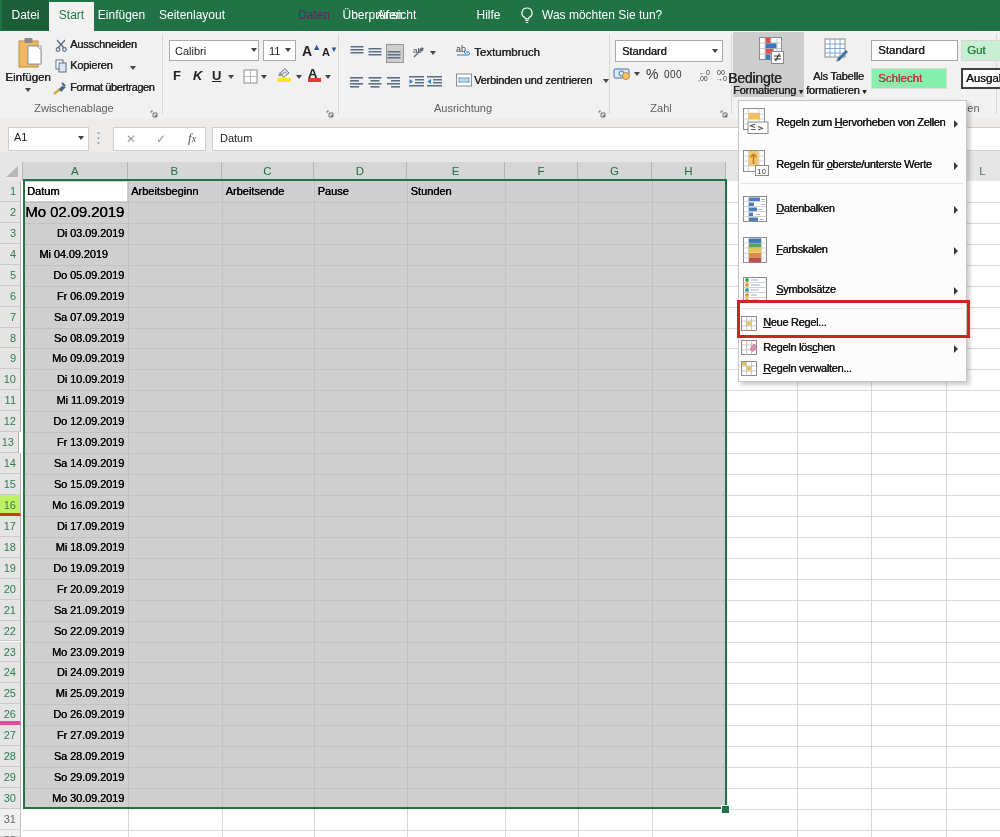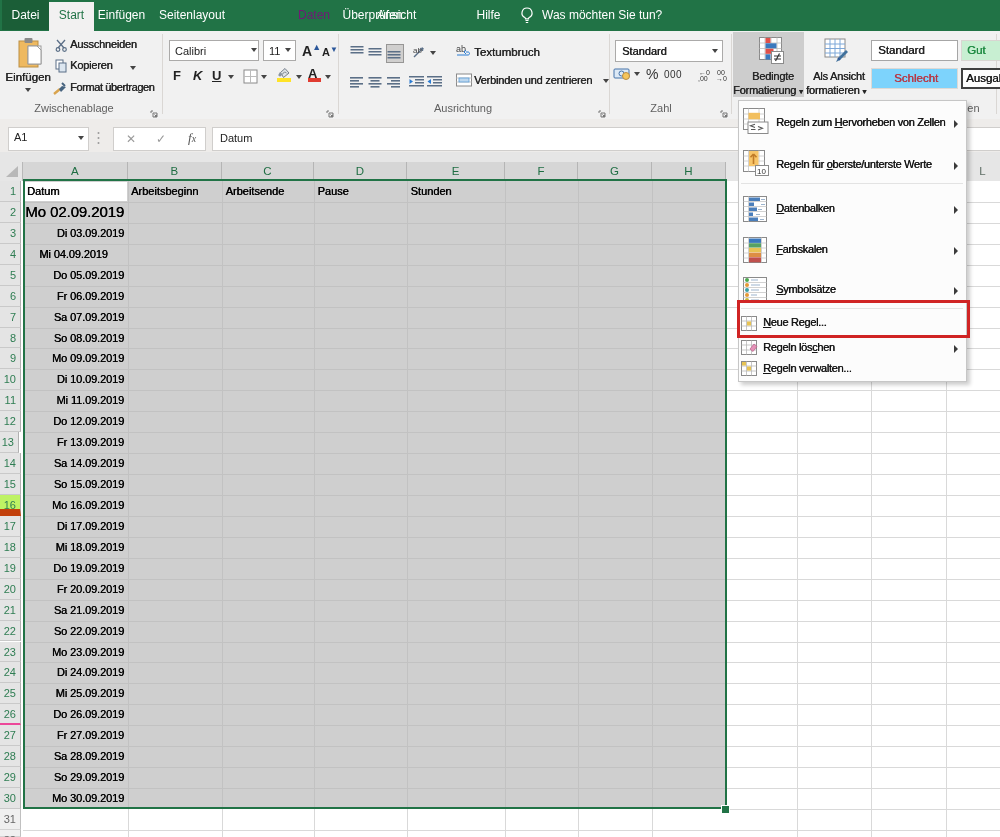--- a/index.html
+++ b/index.html
@@ -191,33 +191,33 @@
 <div class="a" style="left:759px;top:37px;width:25px;height:29px;"><svg width="25" height="29" viewBox="0 0 25 29">
 <rect x="0.5" y="0.5" width="22" height="22" fill="#fff" stroke="#8a8a8a"></rect>
 <path d="M0.5 6h22M0.5 11.5h22M0.5 17h22M6 0.5v22M12 0.5v22M18 0.5v22" stroke="#bcbcbc" stroke-width="0.8"></path>
 <rect x="6.5" y="1" width="5" height="5" fill="#e0504a"></rect>
 <rect x="6.5" y="6.3" width="11" height="5" fill="#3a78bd"></rect>
 <rect x="6.5" y="11.8" width="8" height="5" fill="#e0504a"></rect>
 <rect x="6.5" y="17.3" width="5" height="5.2" fill="#3a78bd"></rect>
 <rect x="12.5" y="14.5" width="12" height="12" fill="#fff" stroke="#8a8a8a"></rect>
 <path d="M15 19h7M15 22h7M20.5 16.5l-4 7.5" stroke="#333" stroke-width="1.2" fill="none"></path>
 </svg></div>
-<div class="a th" style="left:752px;top:70px;font-size:11px;letter-spacing:-0.2px;color:#262626;">Bedingte</div>
+<div class="a th" style="left:728px;top:70px;font-size:14px;letter-spacing:-0.2px;color:#262626;">Bedingte</div>
 <div class="a th" style="left:733px;top:84px;font-size:11px;letter-spacing:-0.2px;color:#262626;white-space:nowrap;">Formatierung <span style="font-size:8px;letter-spacing:0;">▾</span></div>
 <div class="a" style="left:824px;top:38px;width:27px;height:27px;"><svg width="27" height="27" viewBox="0 0 27 27">
 <rect x="1" y="1" width="20" height="18" fill="#fff" stroke="#8a8a8a"></rect>
 <path d="M1 6h20M1 10.5h20M1 15h20M6 1v18M11 1v18M16 1v18" stroke="#7da7d8" stroke-width="1"></path>
 <path d="M22 12l-8 8-2 4 4-2 8-8z" fill="#41719c"></path>
 <path d="M14 20l2 2" stroke="#2f5496" stroke-width="1.5"></path>
 </svg></div>
-<div class="a th" style="left:813px;top:70px;font-size:11px;letter-spacing:-0.2px;color:#262626;">Als Ansicht</div>
+<div class="a th" style="left:813px;top:70px;font-size:11px;letter-spacing:-0.2px;color:#262626;">Als Tabelle</div>
 <div class="a th" style="left:806px;top:84px;font-size:11px;letter-spacing:-0.2px;color:#262626;white-space:nowrap;">formatieren <span style="font-size:8px;letter-spacing:0;">▾</span></div>
 <div class="a th" style="left:871px;top:40px;width:87px;height:21px;background:#fff;border:1px solid #a6a6a6;font-size:11.5px;color:#222;line-height:19px;padding-left:6px;box-sizing:border-box;">Standard</div>
 <div class="a th" style="left:961px;top:40px;width:40px;height:21px;background:#c8efd2;border:1px solid #d9d6d2;font-size:11.5px;color:#218c44;line-height:19px;padding-left:5px;box-sizing:border-box;">Gut</div>
-<div class="a th" style="left:871px;top:68px;width:87px;height:21px;background:#7dd3fc;border:1px solid #ddd9d5;font-size:11.5px;color:#b73845;line-height:19px;padding-left:22px;box-sizing:border-box;">Schlecht</div>
+<div class="a th" style="left:871px;top:68px;width:76px;height:21px;background:#86efac;border:1px solid #ddd9d5;font-size:11.5px;color:#b73845;line-height:19px;padding-left:6px;box-sizing:border-box;">Schlecht</div>
 <div class="a th" style="left:961px;top:68px;width:41px;height:21px;background:#fdfdfd;border:2px solid #3f3f3f;font-size:11.5px;color:#1a1a1a;line-height:17px;padding-left:3px;box-sizing:border-box;">Ausgab</div>
 <div class="a" style="left:0;top:119px;width:1000px;height:33px;background:#eeecea;border-bottom:1px solid #c8c6c4;"></div>
 <div class="a" style="left:8px;top:127px;width:79px;height:22px;background:#fff;border:1px solid #d0cecc;"></div>
 <div class="a" style="left:14px;top:131px;font-size:11px;color:#222;">A1</div>
 <div class="a caret" style="left:78px;top:136px;"></div>
 <div class="a" style="left:97px;top:130px;width:3px;height:16px;"><svg width="3" height="16">
         <circle cx="1.5" cy="3" r="1" fill="#9a9a9a"></circle>
         <circle cx="1.5" cy="8" r="1" fill="#9a9a9a"></circle>
         <circle cx="1.5" cy="13" r="1" fill="#9a9a9a"></circle>
       </svg></div>
@@ -253,31 +253,31 @@
 <div class="a" style="left:0;top:285.6px;width:21px;height:20.93px;background:#e4e4e4;border-bottom:1px solid #c9c9c9;border-right:1px solid #b0b0b0;box-sizing:border-box;text-align:right;padding-right:4px;font-size:11px;color:#2e7d52;line-height:20px;">6</div>
 <div class="a" style="left:0;top:306.6px;width:21px;height:20.93px;background:#e4e4e4;border-bottom:1px solid #c9c9c9;border-right:1px solid #b0b0b0;box-sizing:border-box;text-align:right;padding-right:4px;font-size:11px;color:#2e7d52;line-height:20px;">7</div>
 <div class="a" style="left:0;top:327.5px;width:21px;height:20.93px;background:#e4e4e4;border-bottom:1px solid #c9c9c9;border-right:1px solid #b0b0b0;box-sizing:border-box;text-align:right;padding-right:4px;font-size:11px;color:#2e7d52;line-height:20px;">8</div>
 <div class="a" style="left:0;top:348.4px;width:21px;height:20.93px;background:#e4e4e4;border-bottom:1px solid #c9c9c9;border-right:1px solid #b0b0b0;box-sizing:border-box;text-align:right;padding-right:4px;font-size:11px;color:#2e7d52;line-height:20px;">9</div>
 <div class="a" style="left:0;top:369.4px;width:21px;height:20.93px;background:#e4e4e4;border-bottom:1px solid #c9c9c9;border-right:1px solid #b0b0b0;box-sizing:border-box;text-align:right;padding-right:4px;font-size:11px;color:#2e7d52;line-height:20px;">10</div>
 <div class="a" style="left:0;top:390.3px;width:21px;height:20.93px;background:#e4e4e4;border-bottom:1px solid #c9c9c9;border-right:1px solid #b0b0b0;box-sizing:border-box;text-align:right;padding-right:4px;font-size:11px;color:#2e7d52;line-height:20px;">11</div>
 <div class="a" style="left:0;top:411.2px;width:21px;height:20.93px;background:#e4e4e4;border-bottom:1px solid #c9c9c9;border-right:1px solid #b0b0b0;box-sizing:border-box;text-align:right;padding-right:4px;font-size:11px;color:#2e7d52;line-height:20px;">12</div>
 <div class="a" style="left:0;top:432.2px;width:19px;height:20.93px;background:#e4e4e4;border-bottom:1px solid #c9c9c9;border-right:1px solid #b0b0b0;box-sizing:border-box;text-align:right;padding-right:4px;font-size:11px;color:#2e7d52;line-height:20px;">13</div>
 <div class="a" style="left:0;top:453.1px;width:21px;height:20.93px;background:#e4e4e4;border-bottom:1px solid #c9c9c9;border-right:1px solid #b0b0b0;box-sizing:border-box;text-align:right;padding-right:4px;font-size:11px;color:#2e7d52;line-height:20px;">14</div>
 <div class="a" style="left:0;top:474.0px;width:21px;height:20.93px;background:#e4e4e4;border-bottom:1px solid #c9c9c9;border-right:1px solid #b0b0b0;box-sizing:border-box;text-align:right;padding-right:4px;font-size:11px;color:#2e7d52;line-height:20px;">15</div>
-<div class="a" style="left:0;top:494.9px;width:21px;height:20.93px;background:#bef264;border-bottom:7px solid #c2410c;border-right:1px solid #b0b0b0;box-sizing:border-box;text-align:right;padding-right:4px;font-size:11px;color:#2e7d52;line-height:20px;">16</div>
+<div class="a" style="left:0;top:494.9px;width:21px;height:20.93px;background:#bef264;border-bottom:3px solid #c2410c;border-right:1px solid #b0b0b0;box-sizing:border-box;text-align:right;padding-right:4px;font-size:11px;color:#2e7d52;line-height:20px;">16</div>
 <div class="a" style="left:0;top:515.9px;width:21px;height:20.93px;background:#e4e4e4;border-bottom:1px solid #c9c9c9;border-right:1px solid #b0b0b0;box-sizing:border-box;text-align:right;padding-right:4px;font-size:11px;color:#2e7d52;line-height:20px;">17</div>
 <div class="a" style="left:0;top:536.8px;width:21px;height:20.93px;background:#e4e4e4;border-bottom:1px solid #c9c9c9;border-right:1px solid #b0b0b0;box-sizing:border-box;text-align:right;padding-right:4px;font-size:11px;color:#2e7d52;line-height:20px;">18</div>
 <div class="a" style="left:0;top:557.7px;width:21px;height:20.93px;background:#e4e4e4;border-bottom:1px solid #c9c9c9;border-right:1px solid #b0b0b0;box-sizing:border-box;text-align:right;padding-right:4px;font-size:11px;color:#2e7d52;line-height:20px;">19</div>
 <div class="a" style="left:0;top:578.7px;width:21px;height:20.93px;background:#e4e4e4;border-bottom:1px solid #c9c9c9;border-right:1px solid #b0b0b0;box-sizing:border-box;text-align:right;padding-right:4px;font-size:11px;color:#2e7d52;line-height:20px;">20</div>
 <div class="a" style="left:0;top:599.6px;width:21px;height:20.93px;background:#e4e4e4;border-bottom:1px solid #c9c9c9;border-right:1px solid #b0b0b0;box-sizing:border-box;text-align:right;padding-right:4px;font-size:11px;color:#2e7d52;line-height:20px;">21</div>
 <div class="a" style="left:0;top:620.5px;width:21px;height:20.93px;background:#e4e4e4;border-bottom:1px solid #c9c9c9;border-right:1px solid #b0b0b0;box-sizing:border-box;text-align:right;padding-right:4px;font-size:11px;color:#2e7d52;line-height:20px;">22</div>
 <div class="a" style="left:0;top:641.5px;width:21px;height:20.93px;background:#e4e4e4;border-bottom:1px solid #c9c9c9;border-right:1px solid #b0b0b0;box-sizing:border-box;text-align:right;padding-right:4px;font-size:11px;color:#2e7d52;line-height:20px;">23</div>
 <div class="a" style="left:0;top:662.4px;width:21px;height:20.93px;background:#e4e4e4;border-bottom:1px solid #c9c9c9;border-right:1px solid #b0b0b0;box-sizing:border-box;text-align:right;padding-right:4px;font-size:11px;color:#2e7d52;line-height:20px;">24</div>
 <div class="a" style="left:0;top:683.3px;width:21px;height:20.93px;background:#e4e4e4;border-bottom:1px solid #c9c9c9;border-right:1px solid #b0b0b0;box-sizing:border-box;text-align:right;padding-right:4px;font-size:11px;color:#2e7d52;line-height:20px;">25</div>
-<div class="a" style="left:0;top:704.2px;width:21px;height:20.93px;background:#e4e4e4;border-bottom:2px solid #ec4899;border-right:1px solid #b0b0b0;box-sizing:border-box;text-align:right;padding-right:4px;font-size:11px;color:#2e7d52;line-height:20px;">26</div>
+<div class="a" style="left:0;top:704.2px;width:21px;height:20.93px;background:#e4e4e4;border-bottom:4px solid #ec4899;border-right:1px solid #b0b0b0;box-sizing:border-box;text-align:right;padding-right:4px;font-size:11px;color:#2e7d52;line-height:20px;">26</div>
 <div class="a" style="left:0;top:725.2px;width:21px;height:20.93px;background:#e4e4e4;border-bottom:1px solid #c9c9c9;border-right:1px solid #b0b0b0;box-sizing:border-box;text-align:right;padding-right:4px;font-size:11px;color:#2e7d52;line-height:20px;">27</div>
 <div class="a" style="left:0;top:746.1px;width:21px;height:20.93px;background:#e4e4e4;border-bottom:1px solid #c9c9c9;border-right:1px solid #b0b0b0;box-sizing:border-box;text-align:right;padding-right:4px;font-size:11px;color:#2e7d52;line-height:20px;">28</div>
 <div class="a" style="left:0;top:767.0px;width:21px;height:20.93px;background:#e4e4e4;border-bottom:1px solid #c9c9c9;border-right:1px solid #b0b0b0;box-sizing:border-box;text-align:right;padding-right:4px;font-size:11px;color:#2e7d52;line-height:20px;">29</div>
 <div class="a" style="left:0;top:788.0px;width:21px;height:20.93px;background:#e4e4e4;border-bottom:1px solid #c9c9c9;border-right:1px solid #b0b0b0;box-sizing:border-box;text-align:right;padding-right:4px;font-size:11px;color:#2e7d52;line-height:20px;">30</div>
 <div class="a" style="left:0;top:808.9px;width:21px;height:20.93px;background:#f0f0f0;border-bottom:1px solid #d4d4d4;border-right:1px solid #c0c0c0;box-sizing:border-box;text-align:right;padding-right:4px;font-size:11px;color:#666;line-height:20px;">31</div>
 <div class="a" style="left:0;top:829.8px;width:21px;height:7.17px;background:#f0f0f0;border-bottom:1px solid #d4d4d4;border-right:1px solid #c0c0c0;box-sizing:border-box;text-align:right;padding-right:4px;font-size:11px;color:#666;line-height:20px;">32</div>
 <div class="a" style="left:23px;top:181.0px;width:703px;height:627.9px;background:#cfcfcf;"></div>
 <div class="a" style="left:23px;top:201.9px;width:703px;height:1px;background:#c2c2c2;"></div>
 <div class="a" style="left:23px;top:222.9px;width:703px;height:1px;background:#c2c2c2;"></div>
 <div class="a" style="left:23px;top:243.8px;width:703px;height:1px;background:#c2c2c2;"></div>

